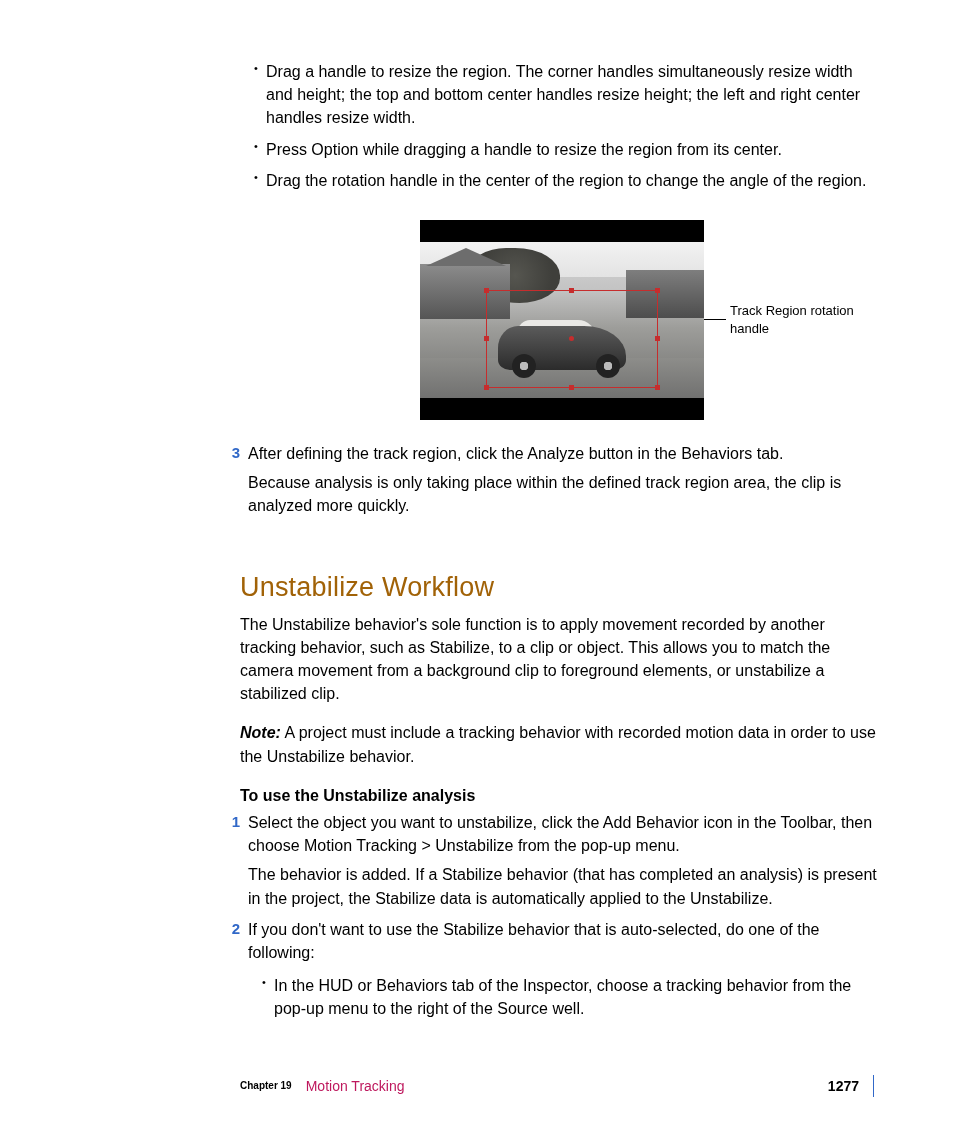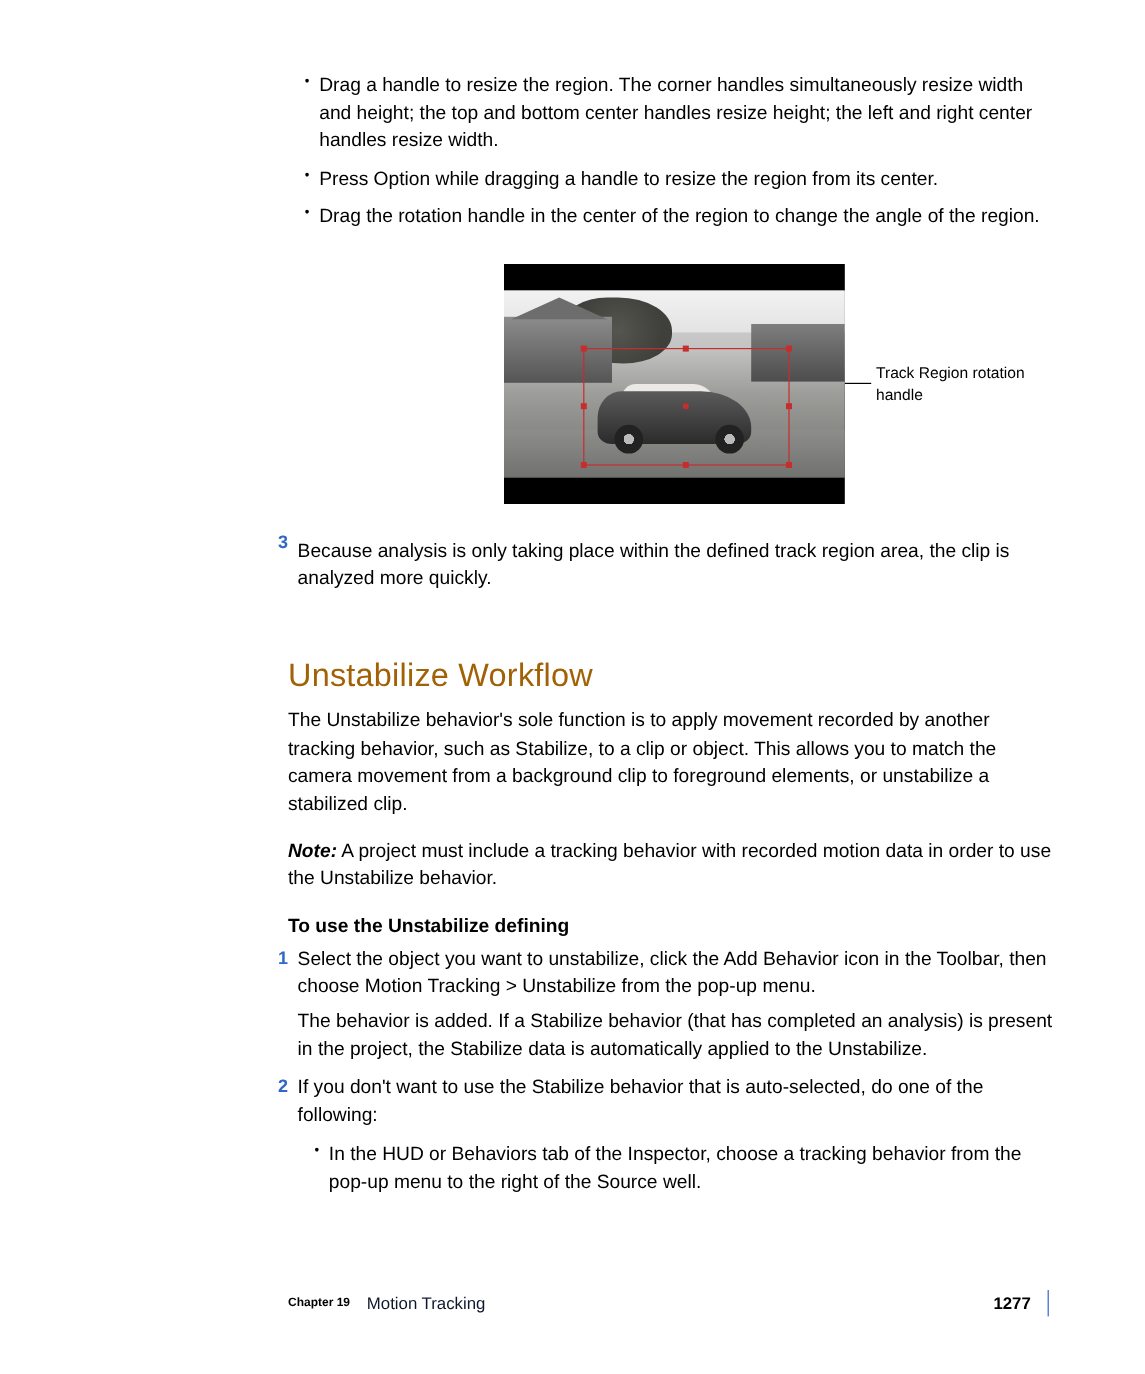--- a/index.html
+++ b/index.html
@@ -138,21 +138,21 @@
     left: 80px; right: 80px;
     bottom: 48px;
     border-right: 1.5px solid #3168c8;
     height: 22px;
     display: flex;
     align-items: center;
     padding-right: 14px;
     padding-left: 160px;
   }
   .footer-chapter { font-weight: 600; font-size: 10px; }
-  .footer-title { color: #0f172a; font-size: 14px; margin-left: 14px; }
+  .footer-title { color: #be185d; font-size: 14px; margin-left: 14px; }
   .footer-page { margin-left: auto; font-weight: 600; font-size: 14px; }
 </style>
 </head>
 <body>
 
 <div class="content">
 
   <div class="bullet-item">
     <div class="bullet-dot">•</div>
     <div class="bullet-text">Drag a handle to resize the region. The corner handles simultaneously resize width and height; the top and bottom center handles resize height; the left and right center handles resize width.</div>
@@ -192,34 +192,35 @@
         </div>
       </div>
     </div>
     <div class="leader"></div>
     <div class="callout-label">Track Region rotation handle</div>
   </div>
 
   <div class="num-item">
     <div class="step-num">3</div>
     <div class="step-body">
+      <div>After defining the track region, click the Analyze button in the Behaviors tab.</div>
       <div class="para">Because analysis is only taking place within the defined track region area, the clip is analyzed more quickly.</div>
     </div>
   </div>
 
   <div class="section-gap"></div>
 
   <h2 class="heading">Unstabilize Workflow</h2>
   <div class="body-p">The Unstabilize behavior's sole function is to apply movement recorded by another tracking behavior, such as Stabilize, to a clip or object. This allows you to match the camera movement from a background clip to foreground elements, or unstabilize a stabilized clip.</div>
 
   <div class="note-line">
     <span class="note-label">Note:</span><span>  A project must include a tracking behavior with recorded motion data in order to use the Unstabilize behavior.</span>
   </div>
 
-  <div class="sub-heading">To use the Unstabilize defining</div>
+  <div class="sub-heading">To use the Unstabilize analysis</div>
 
   <div class="num-item">
     <div class="step-num">1</div>
     <div class="step-body">
       <div>Select the object you want to unstabilize, click the Add Behavior icon in the Toolbar, then choose Motion Tracking &gt; Unstabilize from the pop-up menu.</div>
       <div class="para">The behavior is added. If a Stabilize behavior (that has completed an analysis) is present in the project, the Stabilize data is automatically applied to the Unstabilize.</div>
     </div>
   </div>
 
   <div class="num-item">

